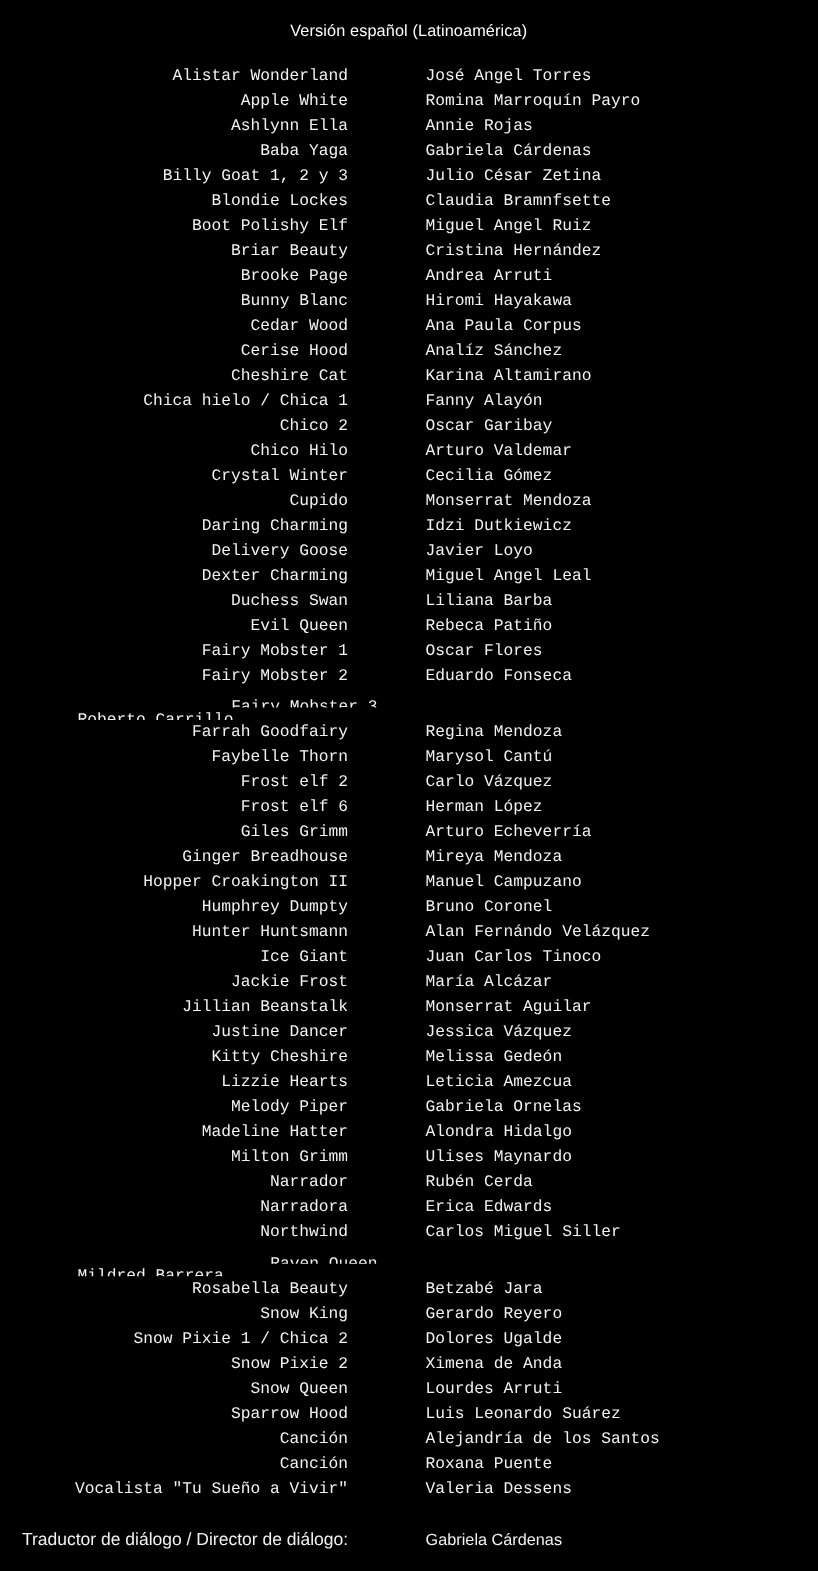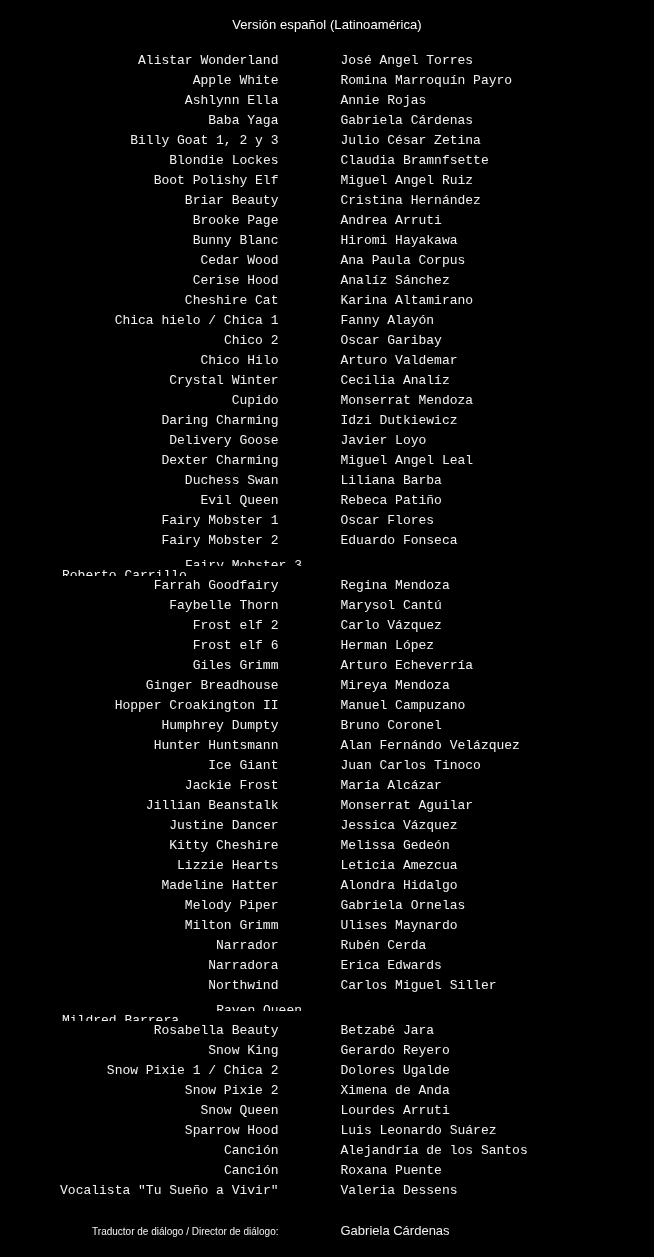--- a/index.html
+++ b/index.html
@@ -60,21 +60,21 @@
     overflow: hidden;
   }
   .footer {
     margin-top: 22px;
     display: flex;
     align-items: baseline;
   }
   .footer .col-role {
     width: 302px;
     text-align: right;
-    font-size: 10px;
+    font-size: 14px;
   }
   .footer .col-actor {
     width: 340px;
     padding-left: 62px;
     font-size: 13px;
   }
 </style>
 </head>
 <body>
 
@@ -142,21 +142,21 @@
       <div class="row">
         <div class="col-role">Chico 2</div>
         <div class="col-actor">Oscar Garibay</div>
       </div>
       <div class="row">
         <div class="col-role">Chico Hilo</div>
         <div class="col-actor">Arturo Valdemar</div>
       </div>
       <div class="row">
         <div class="col-role">Crystal Winter</div>
-        <div class="col-actor">Cecilia Analíz</div>
+        <div class="col-actor">Cecilia Gómez</div>
       </div>
       <div class="row">
         <div class="col-role">Cupido</div>
         <div class="col-actor">Monserrat Mendoza</div>
       </div>
       <div class="row">
         <div class="col-role">Daring Charming</div>
         <div class="col-actor">Idzi Dutkiewicz</div>
       </div>
       <div class="row">
@@ -241,26 +241,26 @@
       </div>
       <div class="row">
         <div class="col-role">Kitty Cheshire</div>
         <div class="col-actor">Melissa Gedeón</div>
       </div>
       <div class="row">
         <div class="col-role">Lizzie Hearts</div>
         <div class="col-actor">Leticia Amezcua</div>
       </div>
       <div class="row">
+        <div class="col-role">Melody Piper</div>
+        <div class="col-actor">Gabriela Ornelas</div>
+      </div>
+      <div class="row">
         <div class="col-role">Madeline Hatter</div>
         <div class="col-actor">Alondra Hidalgo</div>
-      </div>
-      <div class="row">
-        <div class="col-role">Melody Piper</div>
-        <div class="col-actor">Gabriela Ornelas</div>
       </div>
       <div class="row">
         <div class="col-role">Milton Grimm</div>
         <div class="col-actor">Ulises Maynardo</div>
       </div>
       <div class="row">
         <div class="col-role">Narrador</div>
         <div class="col-actor">Rubén Cerda</div>
       </div>
       <div class="row">

